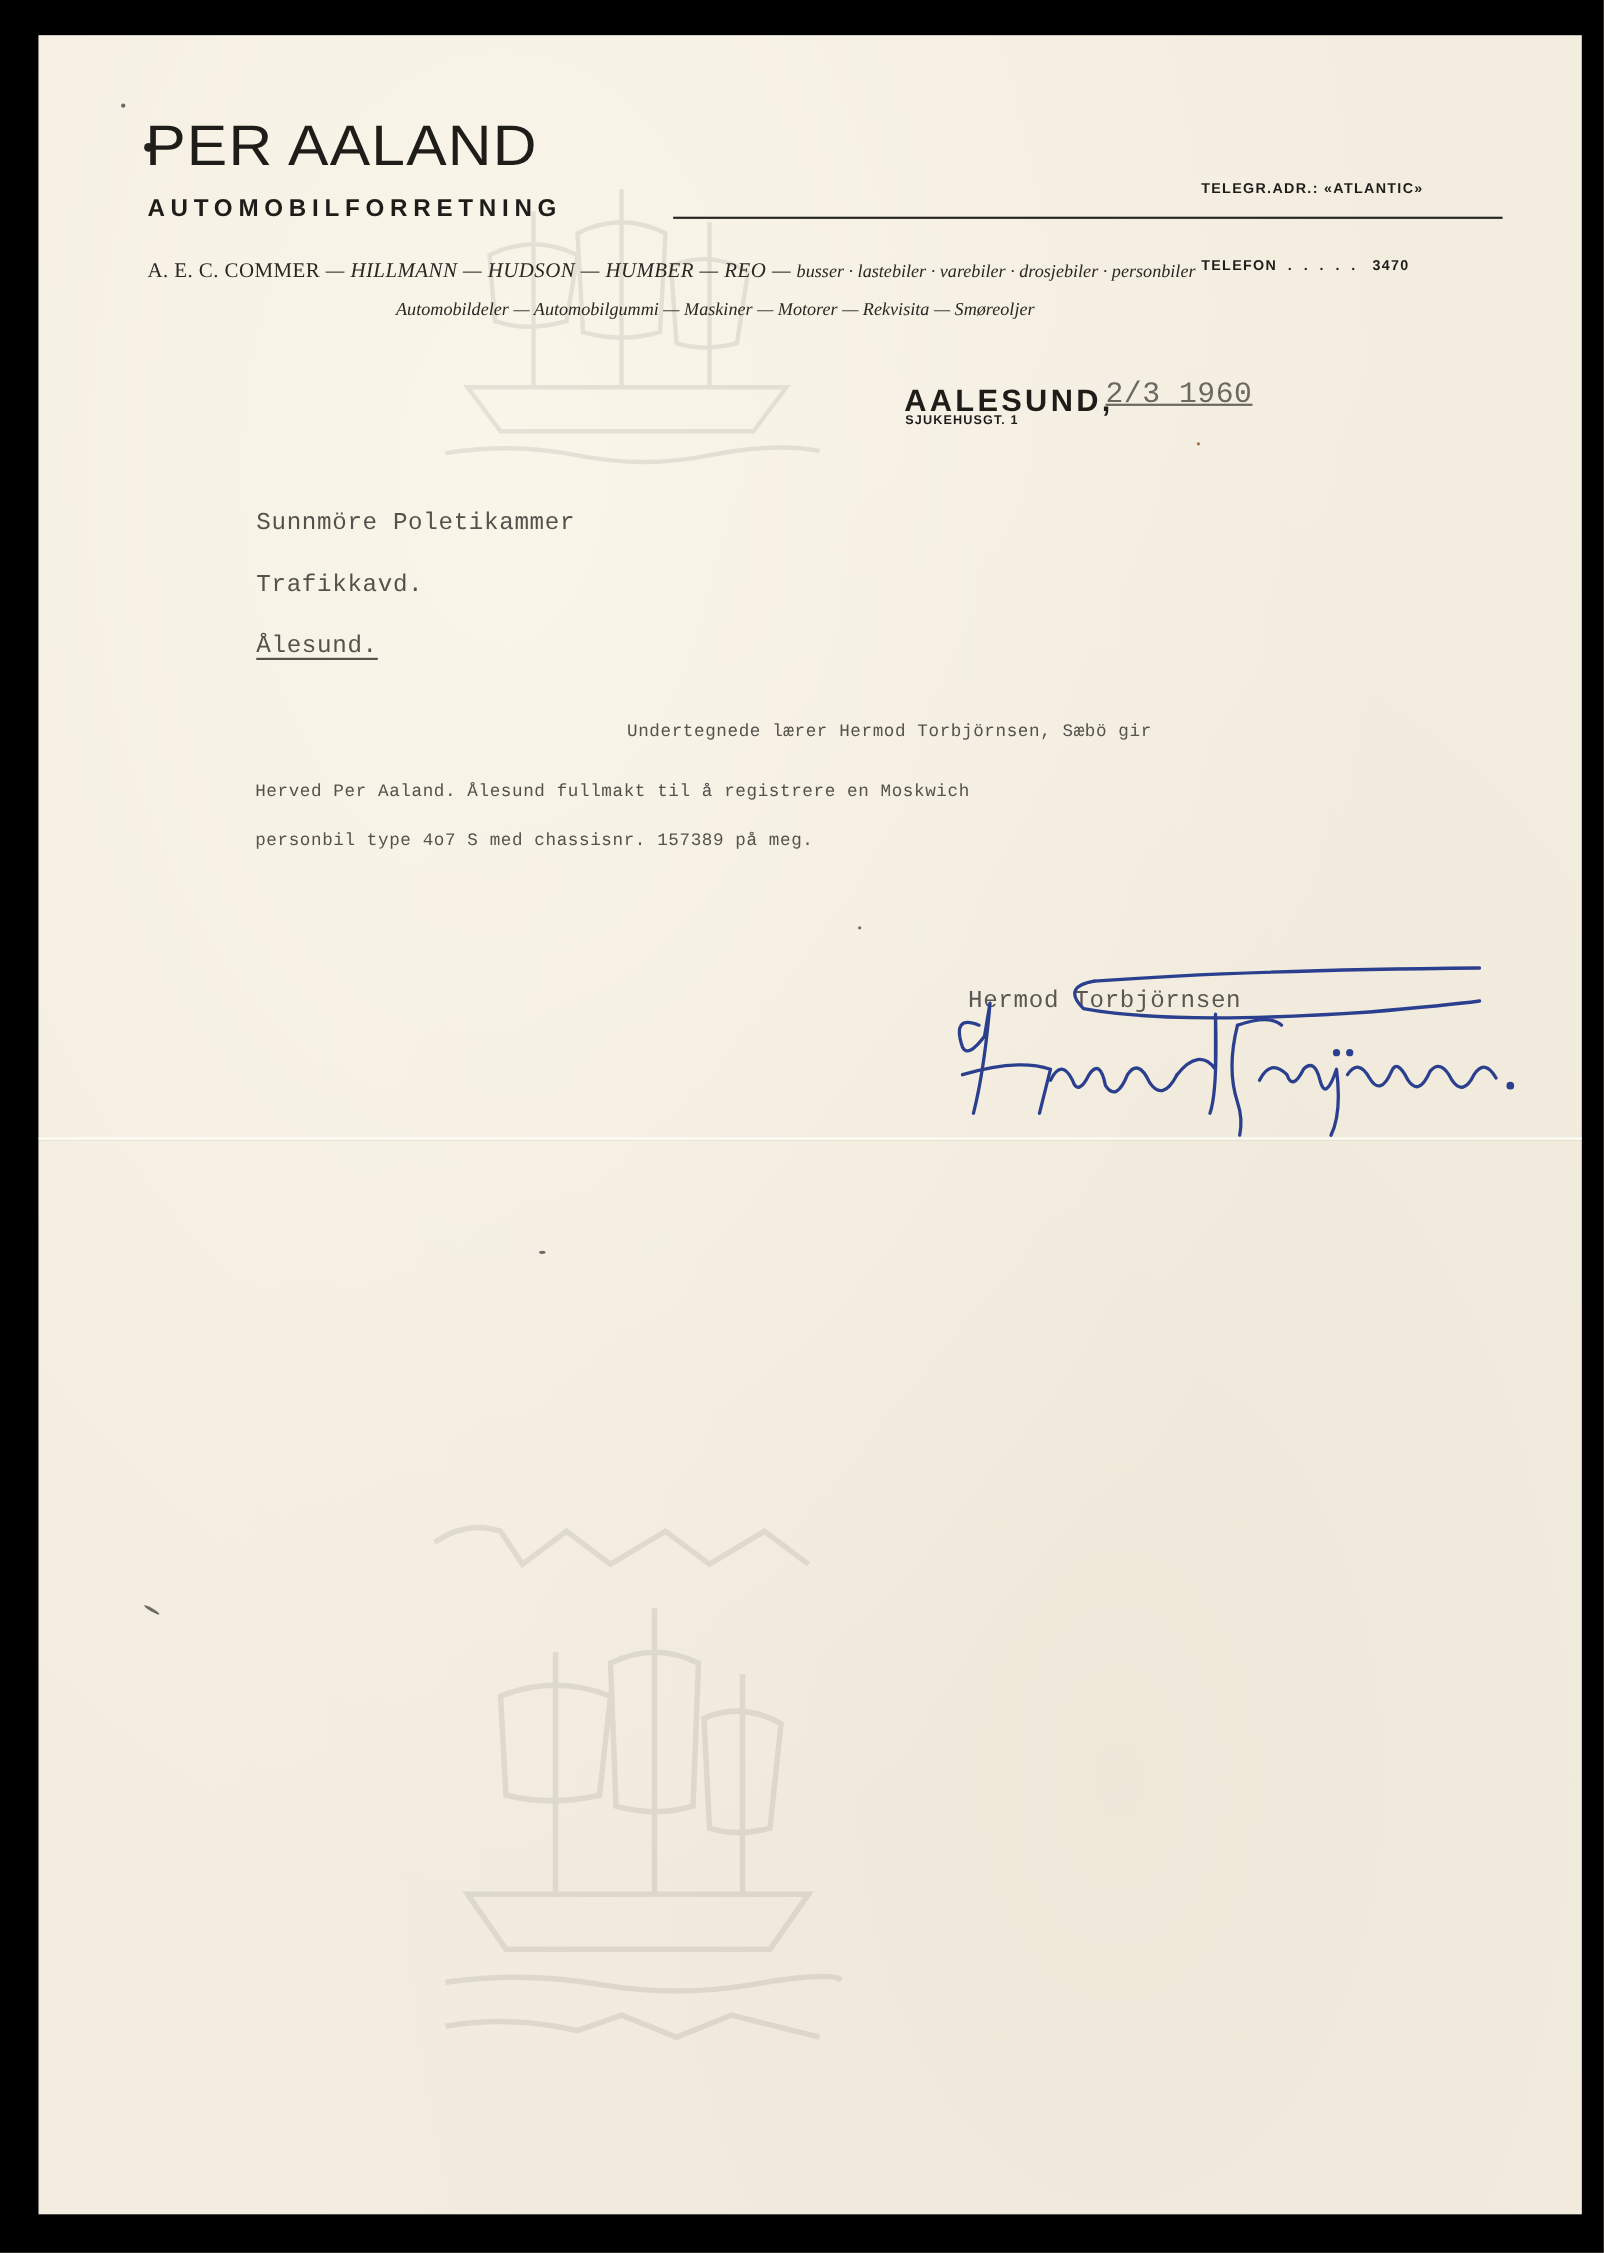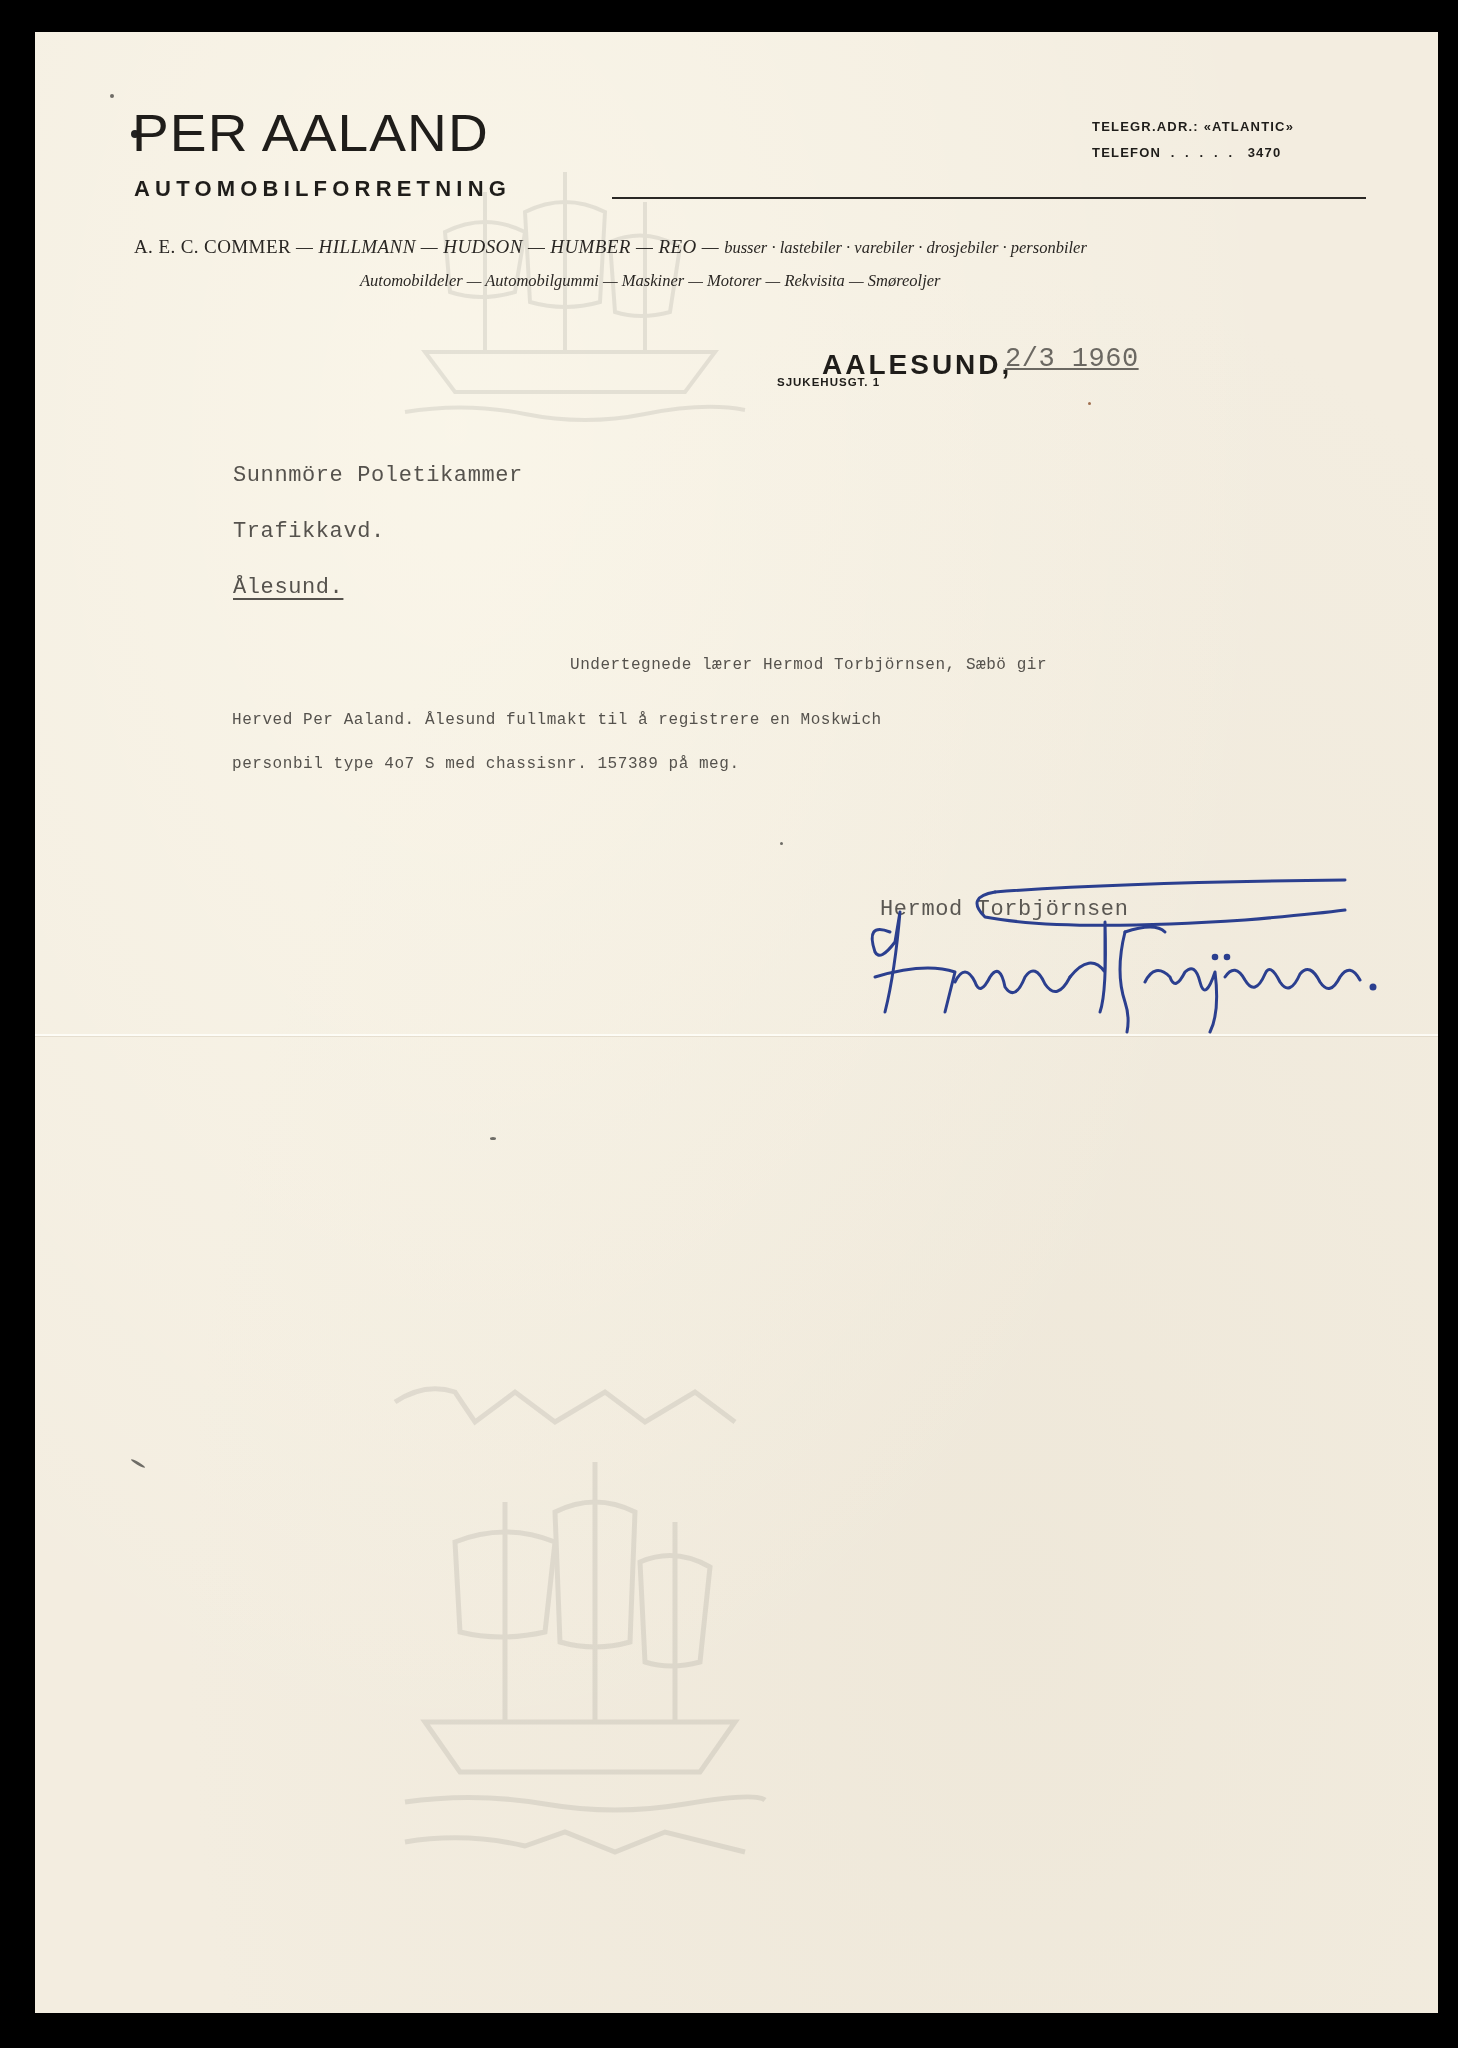--- a/index.html
+++ b/index.html
@@ -35,35 +35,35 @@
     position: absolute; left: 99px; top: 146px; font-size: 22px; font-weight: bold;
     letter-spacing: 5.2px; color: #1f1d1a; line-height: 1;
   }
   .rule {
     position: absolute; left: 577px; top: 165px; width: 754px; height: 2px; background: #2a2825;
   }
   .telegr {
     position: absolute; left: 1057px; top: 82px; font-size: 13px; font-weight: bold;
     letter-spacing: 1.2px; color: #1f1d1a; line-height: 26px;
   }
-  .telegr div { white-space: pre; }
+  .telegr div { white-space: pre; margin-top: 44px; }
   .brands {
     position: absolute; left: 99px; top: 192px; font-size: 19px; color: #2a2724; white-space: nowrap;
     letter-spacing: 0.4px;
   }
   .brands .it { font-style: italic; }
   .brands .small { font-size: 16.5px; font-style: italic; letter-spacing: 0; }
   .products {
     position: absolute; left: 325px; top: 227px; font-size: 16.5px; font-style: italic; color: #2a2724; white-space: nowrap;
   }
   .place {
     position: absolute; left: 787px; top: 317px; font-size: 28px; font-weight: bold; letter-spacing: 3px; color: #1f1d1a;
   }
   .street {
-    position: absolute; left: 742px; top: 344px; font-size: 11.5px; font-weight: bold; letter-spacing: 1px; color: #1f1d1a;
+    position: absolute; left: 788px; top: 344px; font-size: 11.5px; font-weight: bold; letter-spacing: 1px; color: #1f1d1a;
   }
   .date {
     position: absolute; left: 970px; top: 312px; font-size: 27px; color: #6b6862; letter-spacing: 0.5px; text-decoration: underline;
   }
   .addr { position: absolute; left: 198px; font-size: 22px; letter-spacing: 0.6px; }
   .addr.u { text-decoration: underline; text-underline-offset: 5px; }
   .body-line { position: absolute; font-size: 16px; letter-spacing: 0.55px; white-space: nowrap; }
   .typed-name {
     position: absolute; left: 845px; top: 865px; font-size: 22px; letter-spacing: 0.6px; color: #5a5752;
   }

